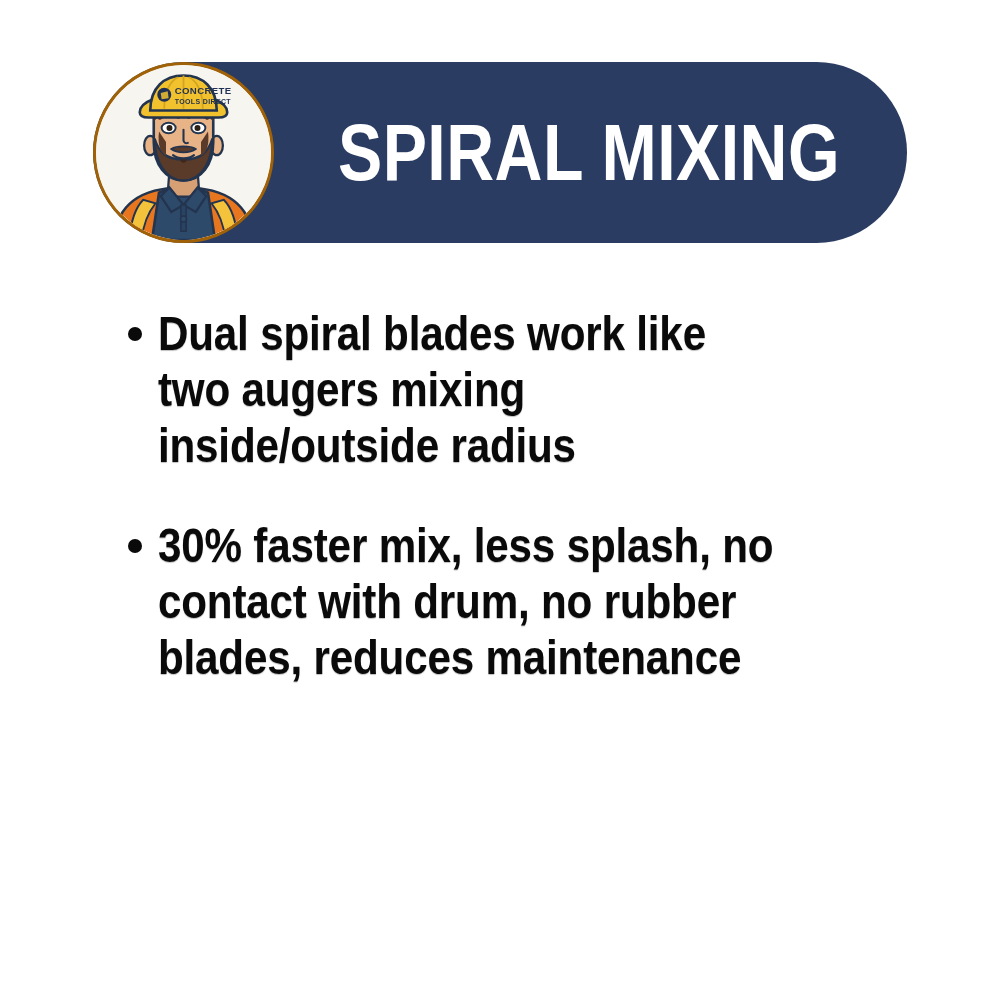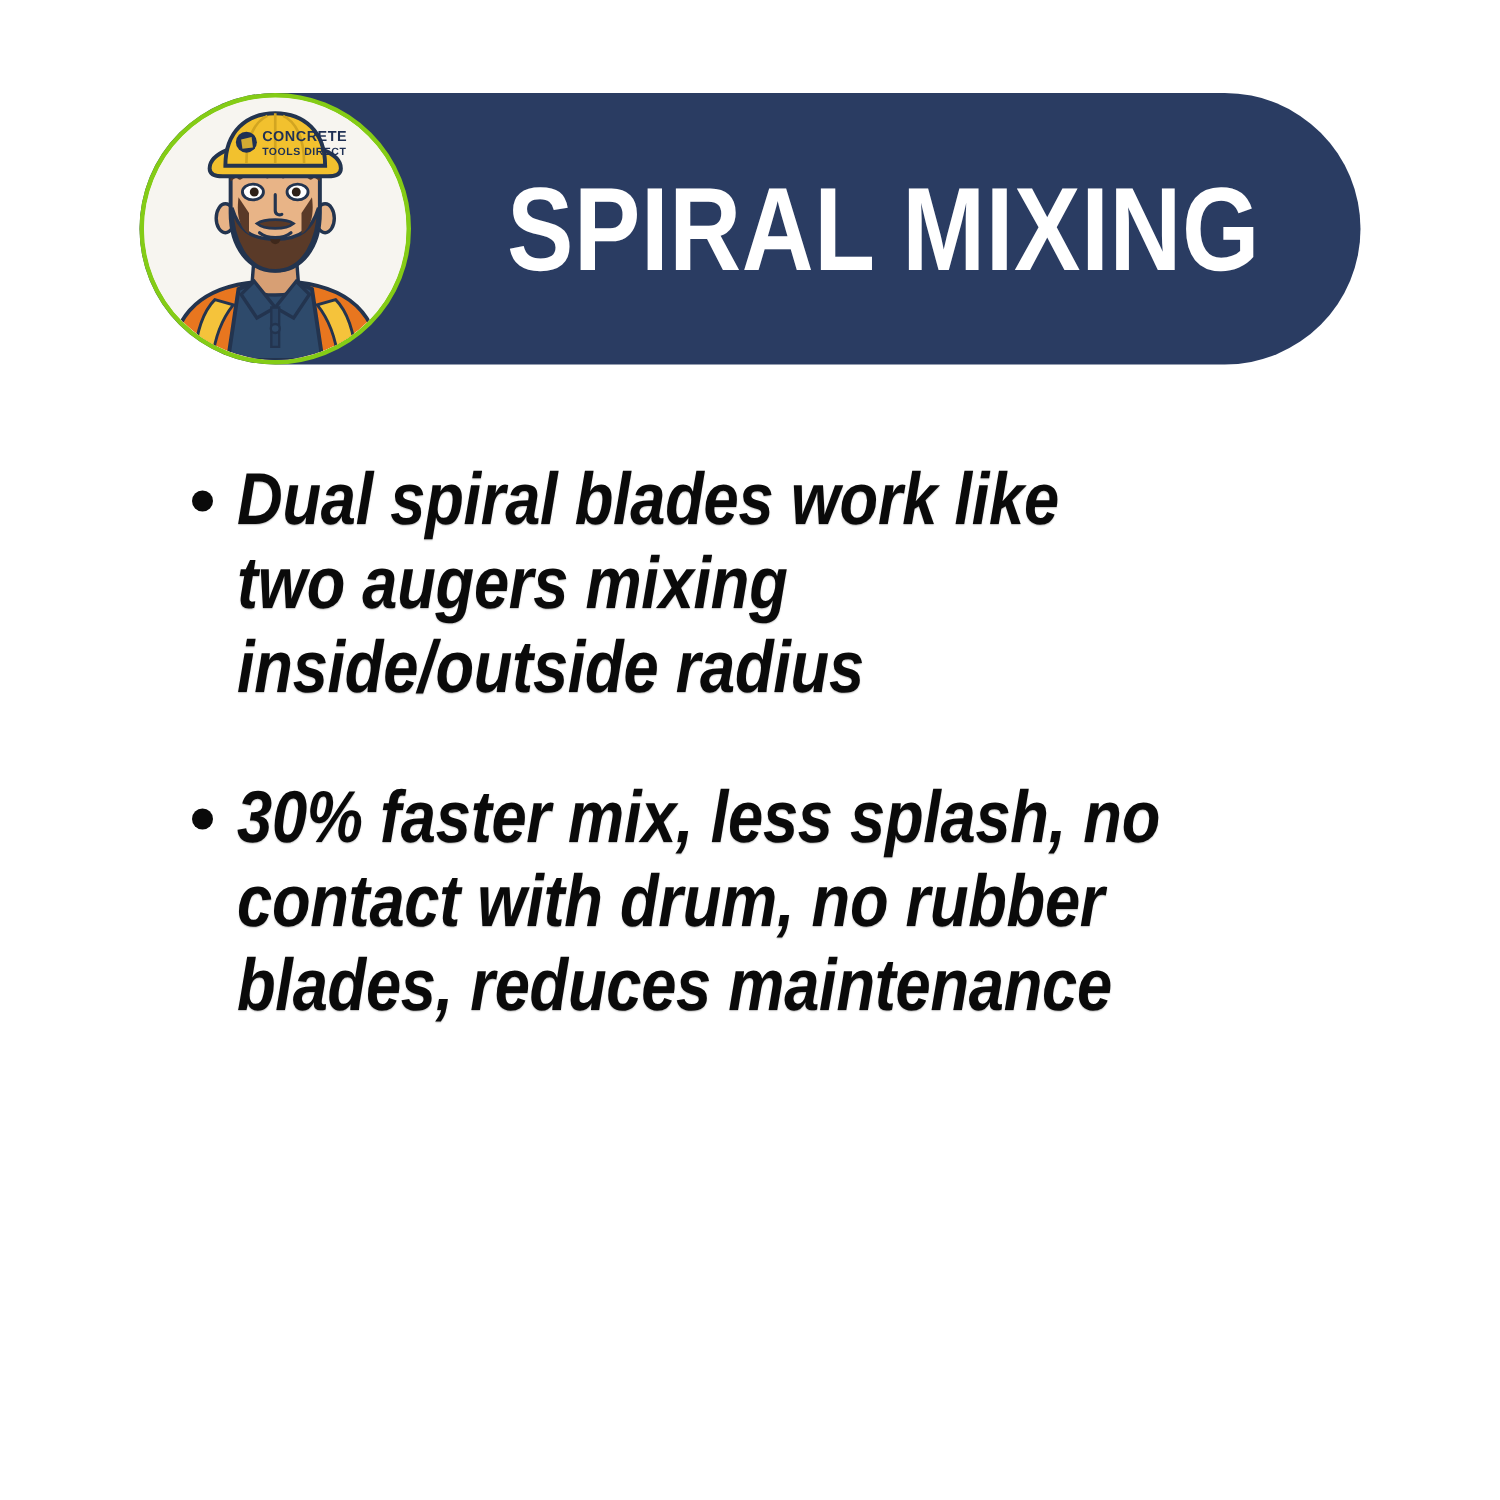--- a/index.html
+++ b/index.html
@@ -63,39 +63,38 @@
 
   
   #avatar {
     position: absolute;
     left: 0px;
     top: 0px;
     width: 181px;
     height: 181px;
     border-radius: 50%;
     background: #f7f5f0;
-    border: 3px solid #84cc16;
+    border: 3px solid #a16207;
     box-sizing: border-box;
     overflow: hidden;
   }
   #avatar svg { display: block; width: 100%; height: 100%; }
 
   
   #bullets {
     position: absolute;
     left: 128px;
     top: 305px;
     width: 760px;
   }
 
   .bullet-row {
     display: flex;
     align-items: flex-start;
     margin-bottom: 30px;
-    font-style: italic;
   }
   .bullet-row:last-child { margin-bottom: 0; margin-top: 44px; }
 
   .bullet-dot {
     flex: 0 0 auto;
     width: 14px;
     height: 14px;
     border-radius: 50%;
     background: #0a0a0a;
     margin-top: 22px;

